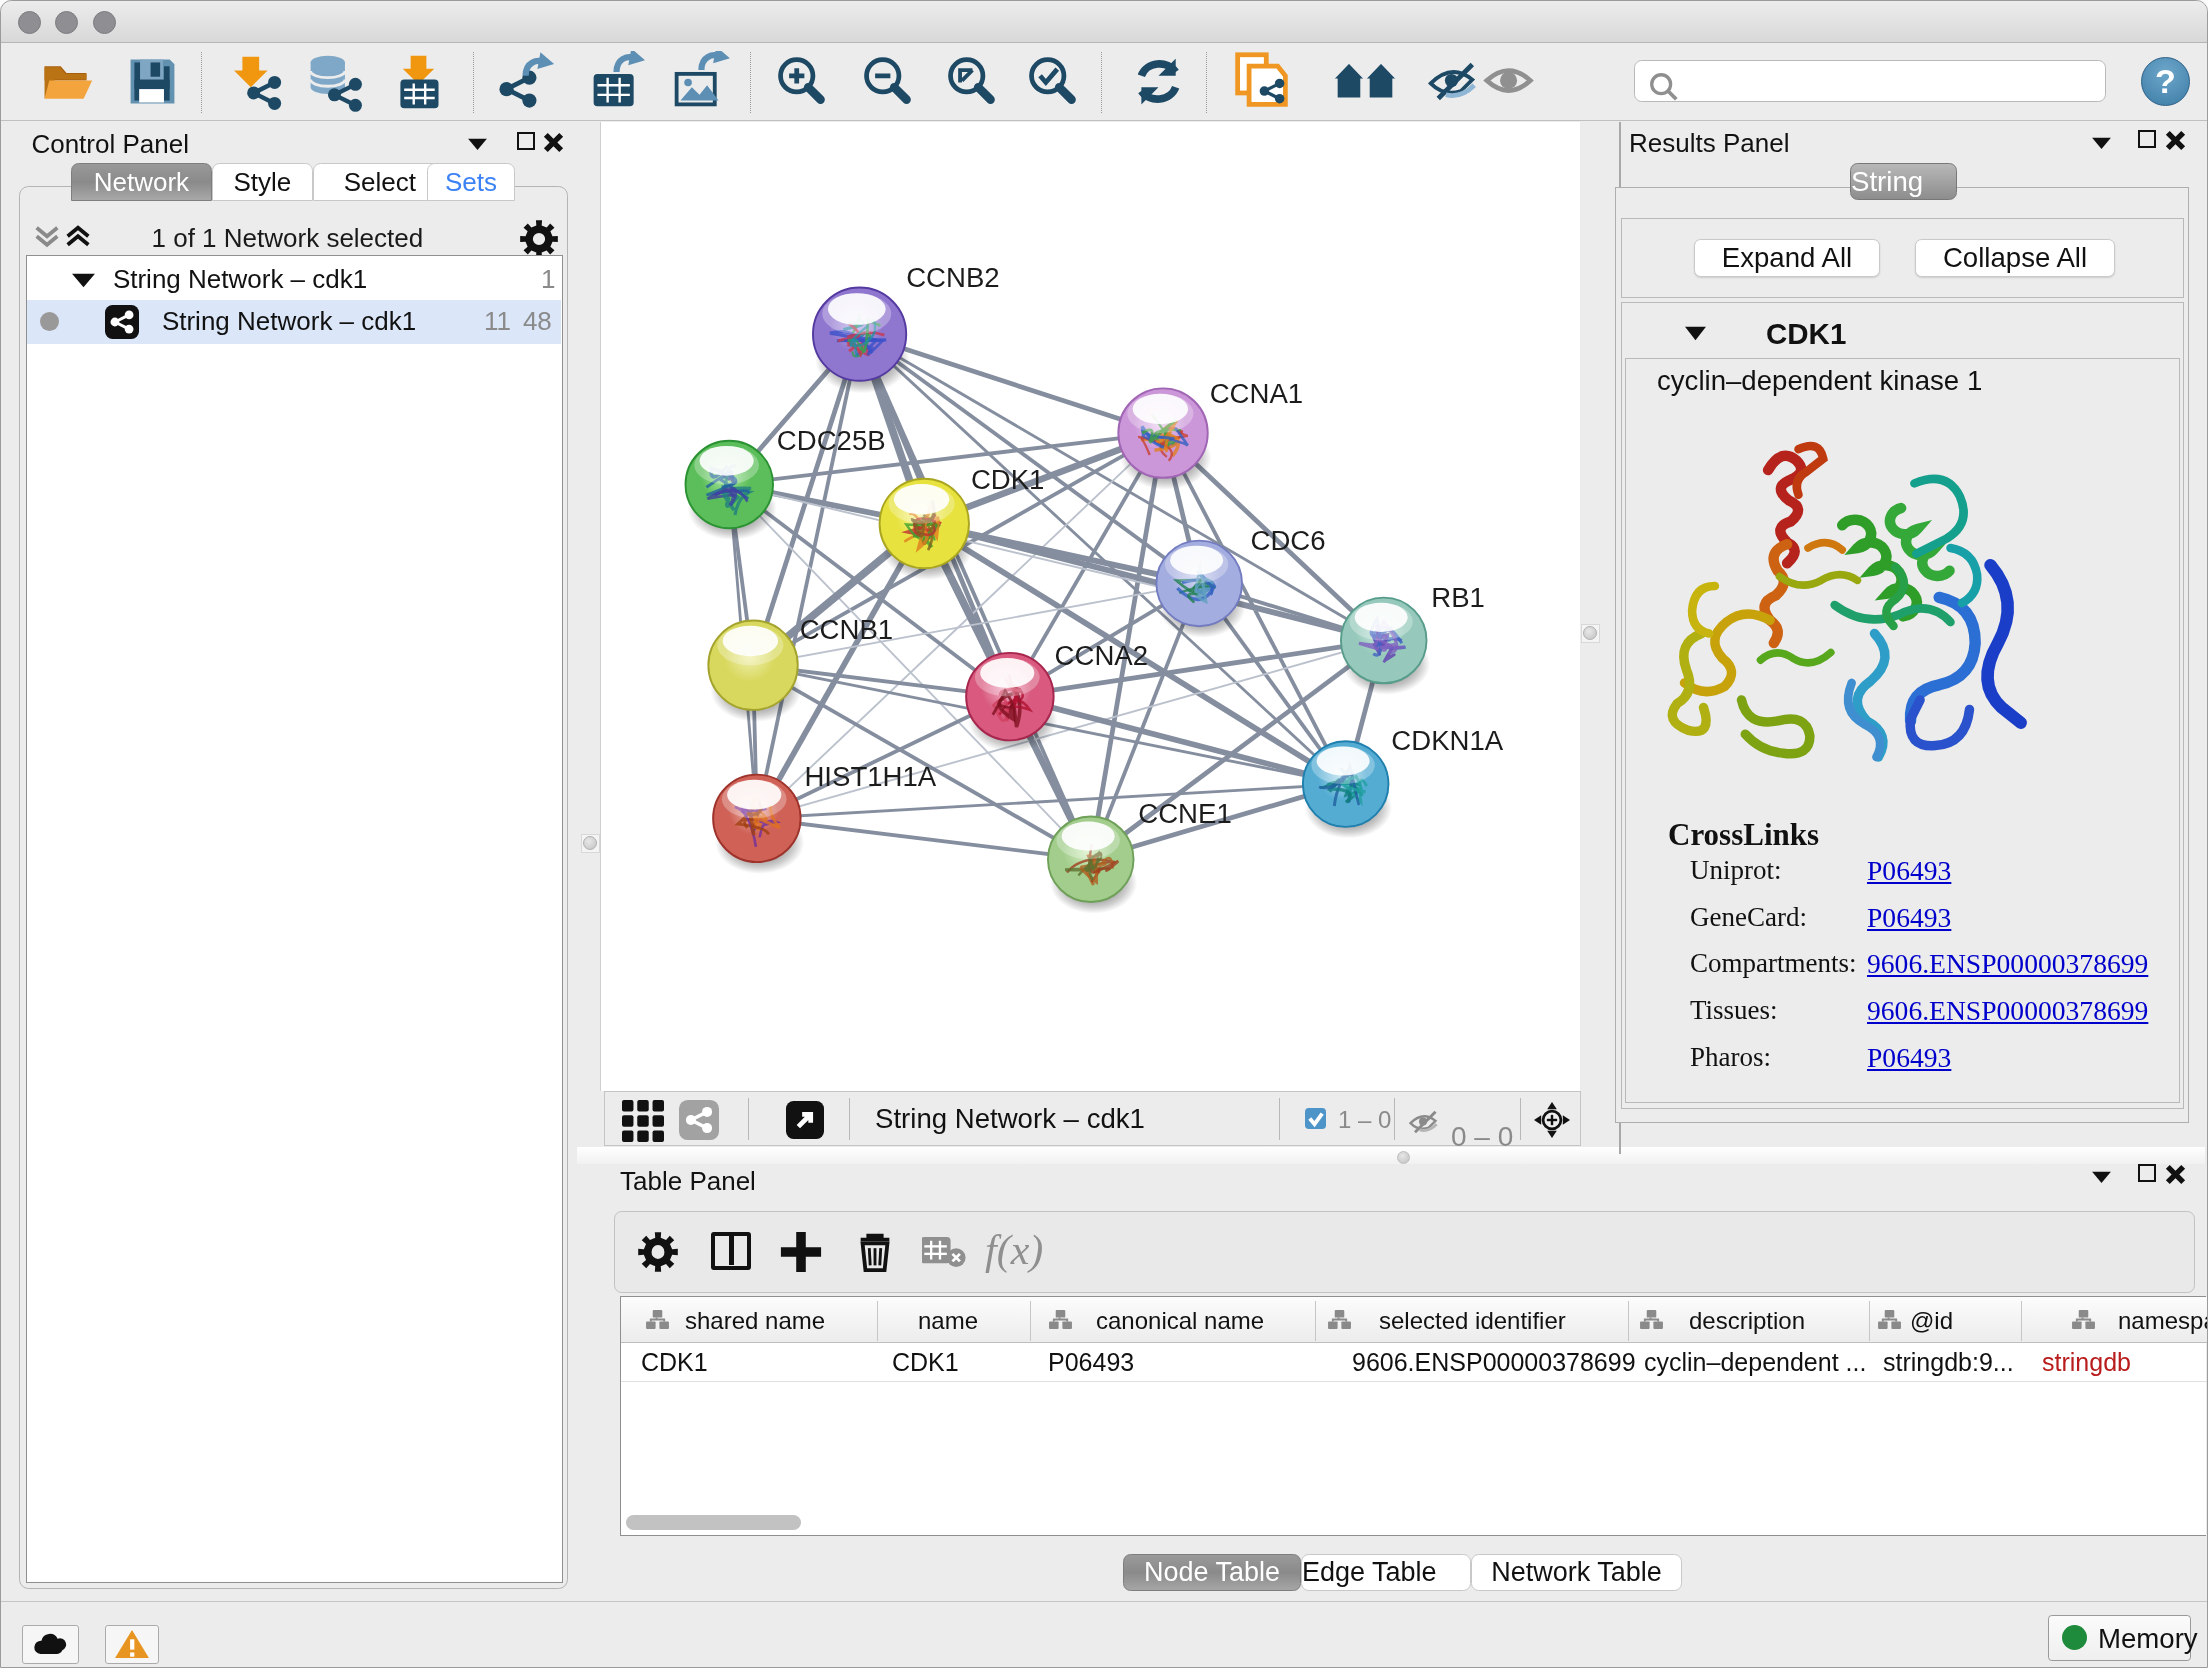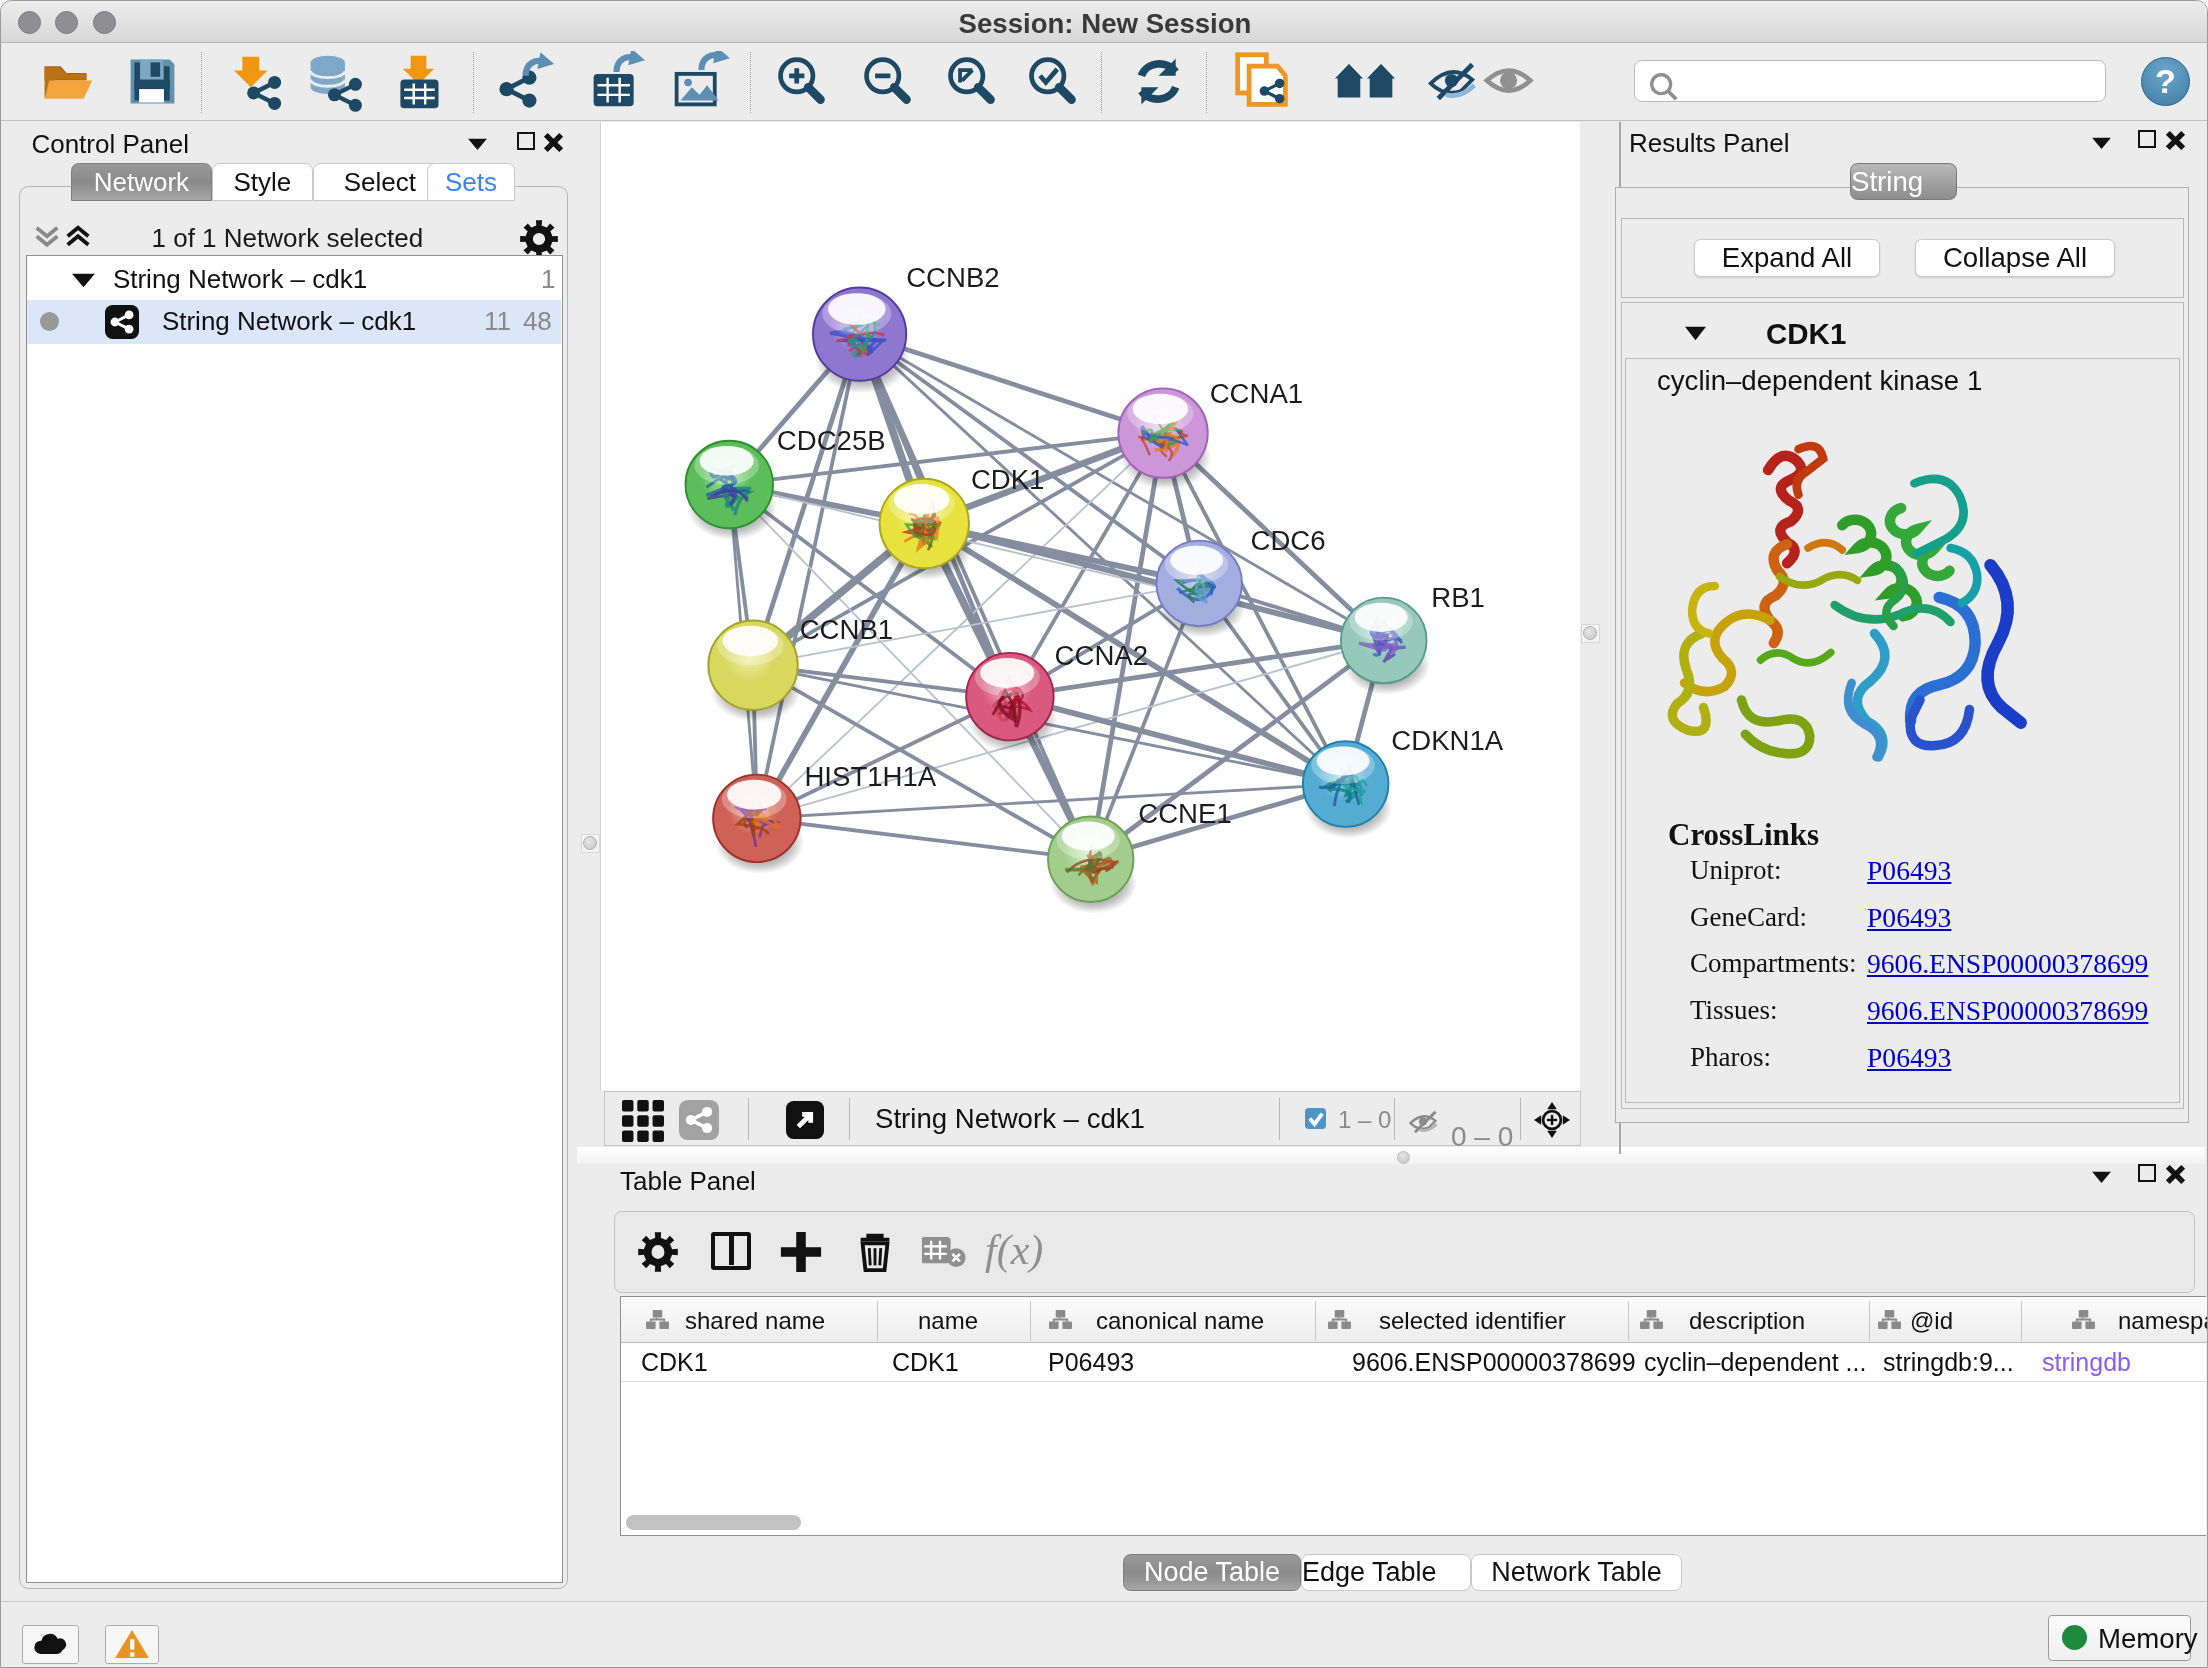--- a/index.html
+++ b/index.html
@@ -4,21 +4,20 @@
 *{box-sizing:border-box}
 .abs{position:absolute}
 .pt{font-size:26px;color:#1a1a1a}
 .ptitle{font-size:26px;color:#111}
 </style></head><body>
 <div class="abs" style="left:0;top:0;width:2208px;height:1668px;background:#ececec;border:1px solid #9b9b9b;border-radius:11.4px 11.4px 0 0;overflow:hidden">
     <div class="abs" style="left:0;top:0;width:2208px;height:42px;background:linear-gradient(#ececec,#d8d8d8);border-bottom:1px solid #b6b6b6;border-radius:11.4px 11.4px 0 0">
       <div class="abs" style="left:17px;top:9.5px;width:23px;height:23px;border-radius:50%;background:#8e8e93;border:1px solid #7c7c80"></div>
       <div class="abs" style="left:54px;top:9.5px;width:23px;height:23px;border-radius:50%;background:#8e8e93;border:1px solid #7c7c80"></div>
       <div class="abs" style="left:92px;top:9.5px;width:23px;height:23px;border-radius:50%;background:#8e8e93;border:1px solid #7c7c80"></div>
-      <div class="abs" style="left:0;top:6.7px;width:2208px;text-align:center;font-size:27.6px;font-weight:600;color:#3a3a3a">Session: New Session</div>
     </div>
     <div class="abs" style="left:0;top:43px;width:2208px;height:77px;background:#ececec;border-bottom:1px solid #c0c0c0">
       <svg style="position:absolute;left:34px;top:6.7px" width="61" height="61" viewBox="0 0 64 64">
         <path d="M10 16 h17 l6 7 h21 v8 H10 z" fill="#a9600e"></path>
         <path d="M10 50 V17 h16 l6 7 h22 v6 H21 L10 50 z" fill="#b97314"></path>
         <path d="M15 31 h45 l-9 19 H10 z" fill="#f3a43d"></path>
       </svg>
       <svg style="position:absolute;left:121px;top:6.7px" width="61" height="61" viewBox="0 0 64 64">
         <path d="M9 9 h41 l5 5 v41 H9 z" fill="#6392b1"></path>
         <rect x="13" y="12" width="6" height="40" fill="#1d4965"></rect>
@@ -763,21 +762,21 @@
           <path d="M12 9 v2 M6 13 v-2 h14 v2" stroke="#8a8a8a" stroke-width="2" fill="none"></path>
         </g>
       </svg>
       <div class="abs" style="left:1497px;top:9.5px;font-size:24px;color:#111">namespace</div>
       <div class="abs" style="left:20px;top:51px;font-size:25px;color:#111">CDK1</div>
       <div class="abs" style="left:271px;top:51px;font-size:25px;color:#111">CDK1</div>
       <div class="abs" style="left:427px;top:51px;font-size:25px;color:#111">P06493</div>
       <div class="abs" style="left:731px;top:51px;font-size:25px;color:#111">9606.ENSP00000378699</div>
       <div class="abs" style="left:1023px;top:51px;font-size:25px;color:#111">cyclin–dependent ...</div>
       <div class="abs" style="left:1262px;top:51px;font-size:25px;color:#111">stringdb:9...</div>
-      <div class="abs" style="left:1421px;top:51px;font-size:25px;color:#8b5cf6">stringdb</div>
+      <div class="abs" style="left:1421px;top:51px;font-size:25px;color:#b91c1c">stringdb</div>
       <div class="abs" style="left:0;top:84px;width:1586px;height:0;border-top:1px solid #e0e0e0"></div>
       <div class="abs" style="left:4.8px;top:218px;width:175px;height:15px;background:#c2c2c2;border-radius:7.6px"></div>
     </div>
     <div class="abs" style="left:1122px;top:1553px;width:178px;height:37px;background:linear-gradient(#9a9a9a,#8a8a8a 50%,#a6a6a6);color:#fff;border:1px solid #7e7e7e;font-size:27px;text-align:center;line-height:35px;border-radius:7.6px">Node Table</div>
     <div class="abs" style="left:1300px;top:1553px;width:170px;height:37px;background:#fff;color:#111;border:1px solid #c8c8c8;font-size:27px;text-align:left;line-height:35px;border-radius:7.6px">Edge Table</div>
     <div class="abs" style="left:1470px;top:1553px;width:211px;height:37px;background:#fff;color:#111;border:1px solid #c8c8c8;font-size:27px;text-align:center;line-height:35px;border-radius:7.6px">Network Table</div>
     <div class="abs" style="left:0;top:1600px;width:2208px;height:68px;background:#ececec;border-top:1.9px solid #c6c6c6"></div>
     <div class="abs" style="left:21px;top:1624px;width:57px;height:39px;background:#f6f6f6;border:1.9px solid #ababab;border-radius:2.9px"></div>
     <svg style="position:absolute;left:30px;top:1632px" width="38" height="23" viewBox="0 0 40 24">
       <path d="M10 22 a7 7 0 0 1 1-14 a9 9 0 0 1 17-2 a6.5 6.5 0 0 1 5 12 q-2 4 -6 4 z" fill="#111"></path>

